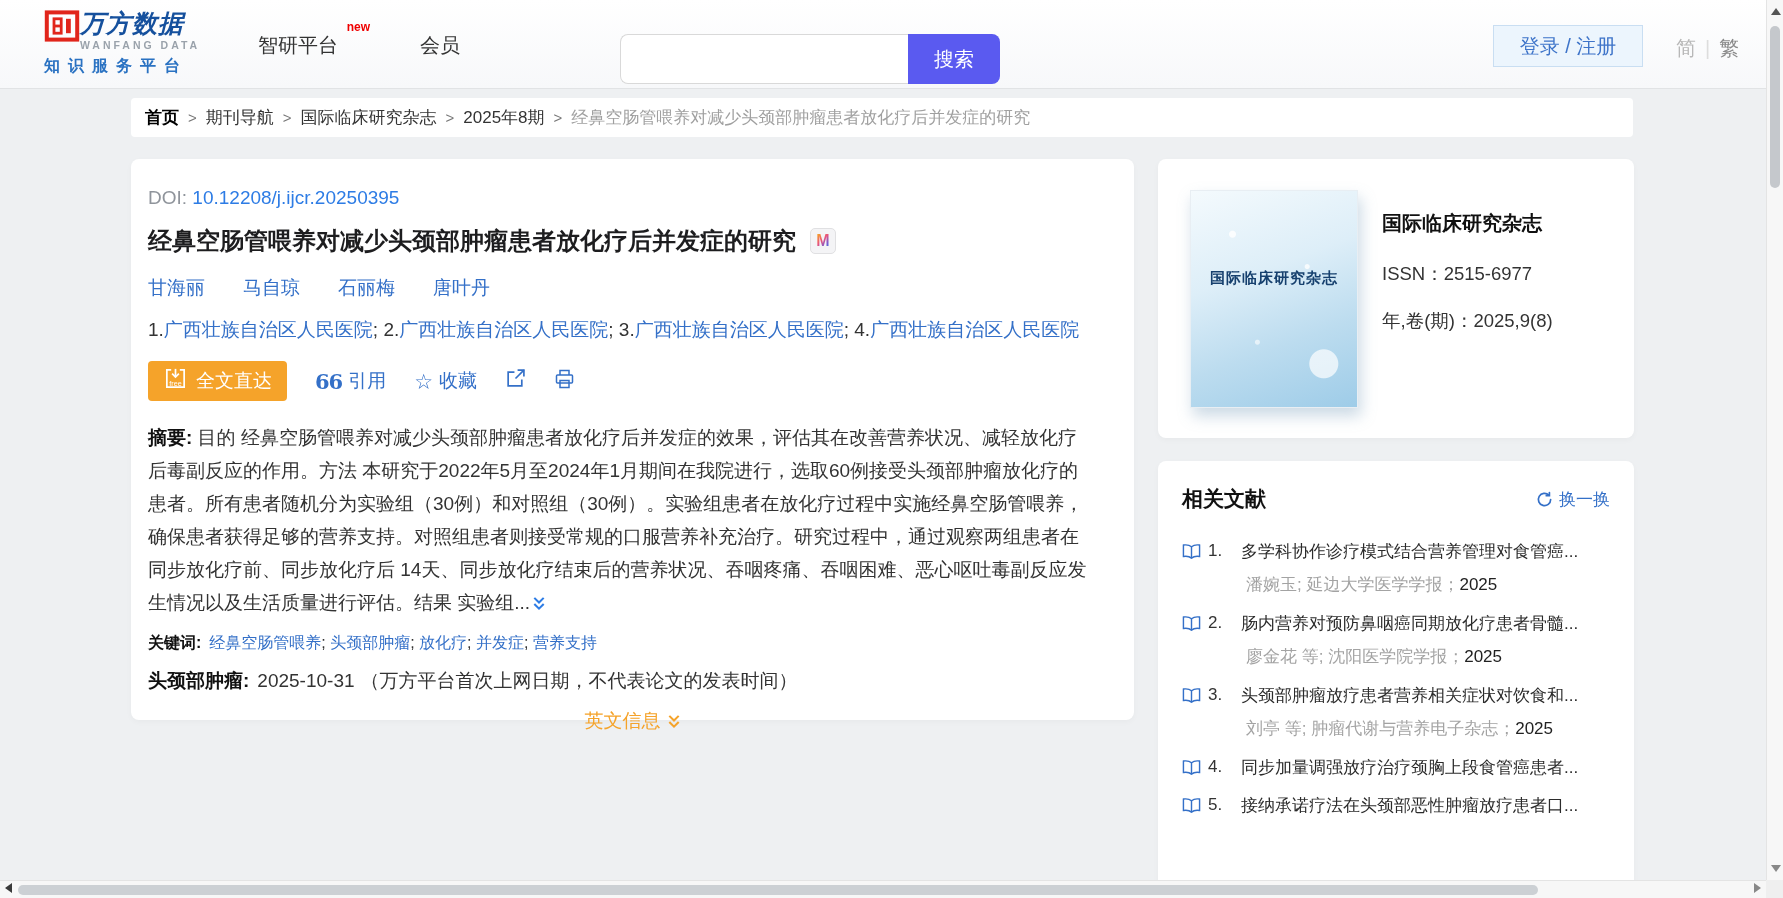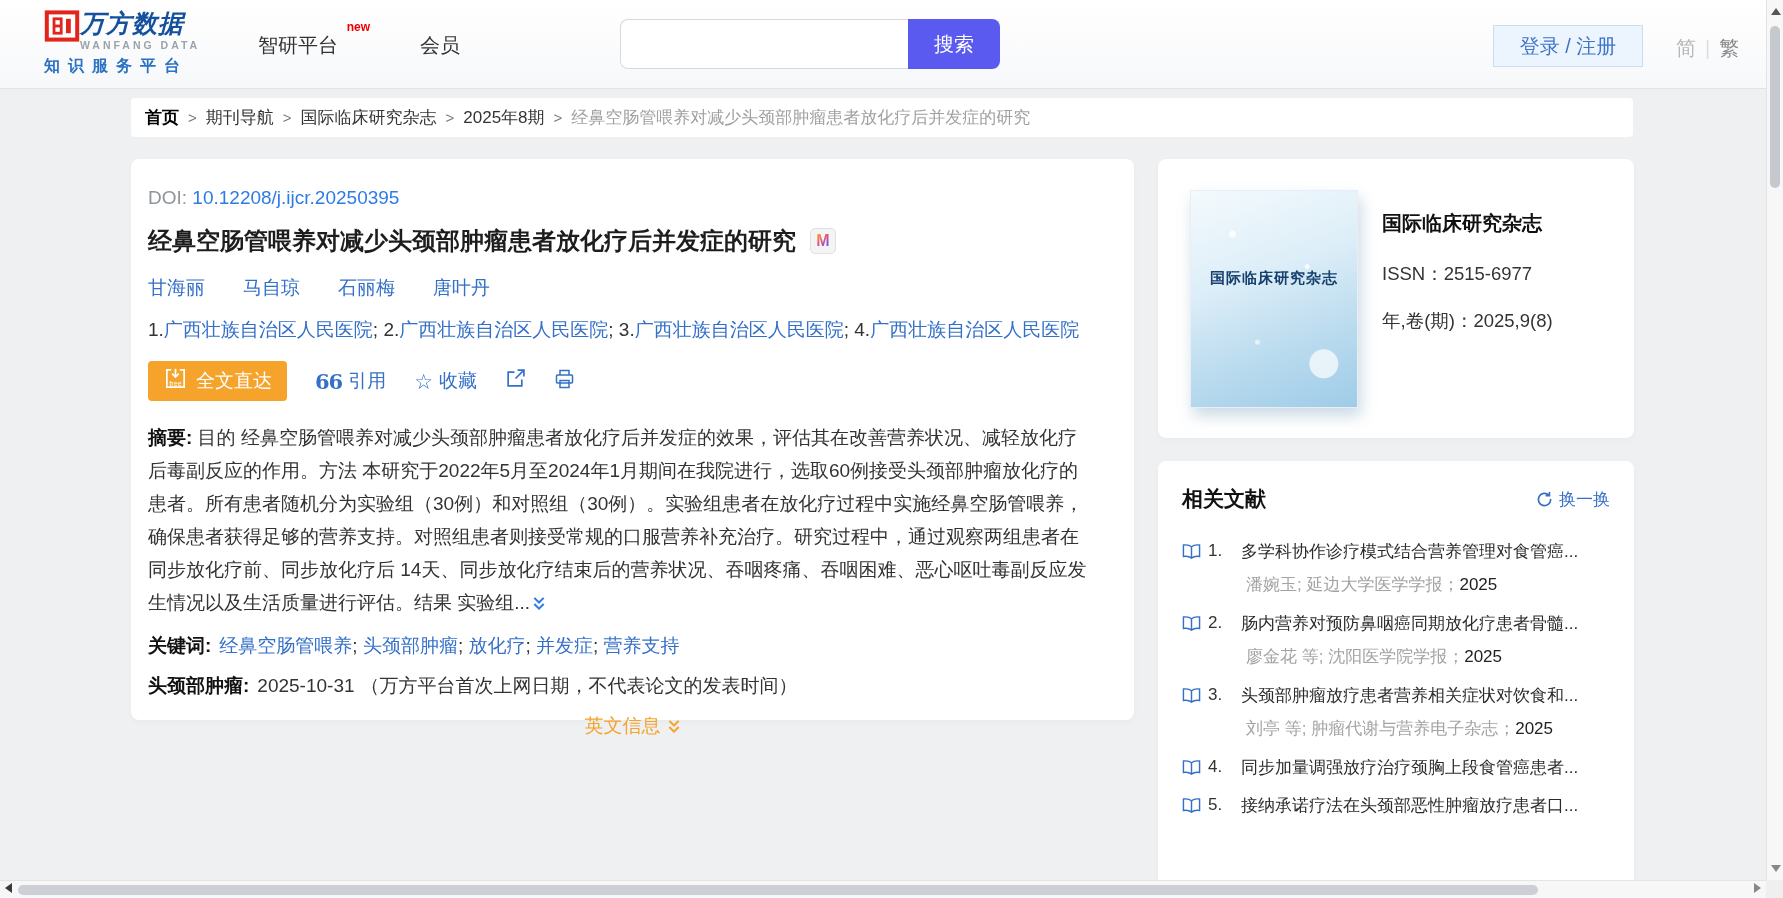--- a/index.html
+++ b/index.html
@@ -10,21 +10,21 @@
   
   .header{position:absolute;left:0;top:0;width:1766px;height:88px;background:linear-gradient(180deg,#ffffff 0%,#f7f8fa 100%);box-shadow:0 1px 0 rgba(0,0,0,0.05);}
   .logo{position:absolute;left:44px;top:10px;width:200px;cursor:pointer;}
   .logo-top{display:flex;align-items:flex-start;gap:0;}
   .logo-brand{font-size:25px;font-weight:bold;color:#15509d;line-height:1.05;letter-spacing:1px;font-style:italic;}
   .logo-brand-en{font-size:10.5px;color:#9aa2ab;font-weight:bold;letter-spacing:3px;margin-top:3px;}
   .logo-tagline{font-size:16px;color:#2a72c2;font-weight:bold;letter-spacing:8px;margin-top:5px;white-space:nowrap;}
   .nav{position:absolute;left:258px;top:32px;display:flex;gap:82px;}
   .nav-item{font-size:20px;color:#333;position:relative;cursor:pointer;white-space:nowrap;}
   .nav-new{position:absolute;top:-12px;right:-32px;color:#ef0000;font-size:12px;font-weight:bold;}
-  .search{position:absolute;left:620px;top:19px;display:flex;}
+  .search{position:absolute;left:620px;top:34px;display:flex;}
   .search-input{width:288px;height:50px;border:1px solid #d9d9d9;border-right:none;border-radius:8px 0 0 8px;background:#fff;outline:none;font-size:18px;padding:0 12px;}
   .search-btn{width:92px;height:50px;border:none;background:#5a5af0;color:#fff;font-size:20px;border-radius:0 8px 8px 0;cursor:pointer;}
   .login-btn{position:absolute;left:1493px;top:25px;width:150px;height:42px;background:#ecf5fd;border:1px solid #c9def2;border-radius:0;color:#3e74c9;font-size:20px;display:flex;align-items:center;justify-content:center;cursor:pointer;}
   .lang{position:absolute;left:1676px;top:35px;font-size:20px;display:flex;align-items:center;}
   .lang-simplified{color:#b8b8b8;cursor:pointer;}
   .lang-divider{color:#ddd;margin:0 9px;}
   .lang-traditional{color:#8a8a8a;cursor:pointer;}
 
   
   .breadcrumb-bar{position:absolute;left:131px;top:98px;width:1502px;height:39px;background:#fff;border-radius:4px;display:flex;align-items:center;padding:0 14px;font-size:17px;white-space:nowrap;overflow:hidden;}
@@ -48,21 +48,21 @@
   .aff-link{color:#3470c8;}
   .aff-sep{color:#333;}
   .toolbar{display:flex;align-items:center;gap:28px;margin-bottom:20px;height:40px;}
   .fulltext-btn{display:inline-flex;align-items:center;gap:8px;background:#f5a32a;border:none;border-radius:4px;color:#fff;font-size:19px;height:40px;padding:0 15px;cursor:pointer;}
   .tool-item{display:inline-flex;align-items:center;gap:6px;color:#3470c8;font-size:19px;cursor:pointer;}
   .quote-glyph{font-family:"DejaVu Serif","Liberation Serif",serif;font-weight:bold;font-size:21px;letter-spacing:-1px;line-height:1;}
   .star-glyph{font-size:21px;line-height:1;}
   .abstract{font-size:19px;line-height:33px;color:#333;margin-bottom:12px;padding-right:22px;}
   .abstract b{color:#111;}
   .expand-chevron{color:#2d7ce5;vertical-align:-2px;margin-left:2px;cursor:pointer;}
-  .keywords{font-size:19px;margin-bottom:14px;}
+  .keywords{font-size:16px;margin-bottom:14px;}
   .kw-label{font-weight:bold;color:#111;margin-right:8px;}
   .kw-link{color:#3470c8;}
   .kw-sep{color:#333;}
   .pubdate{font-size:19px;color:#333;margin-bottom:14px;}
   .pubdate b{color:#111;margin-right:8px;}
   .pubdate-note{margin-left:6px;}
   .english-row{text-align:center;}
   .english-link{color:#f5a32a;font-size:19px;cursor:pointer;display:inline-flex;align-items:center;gap:6px;}
 
   

